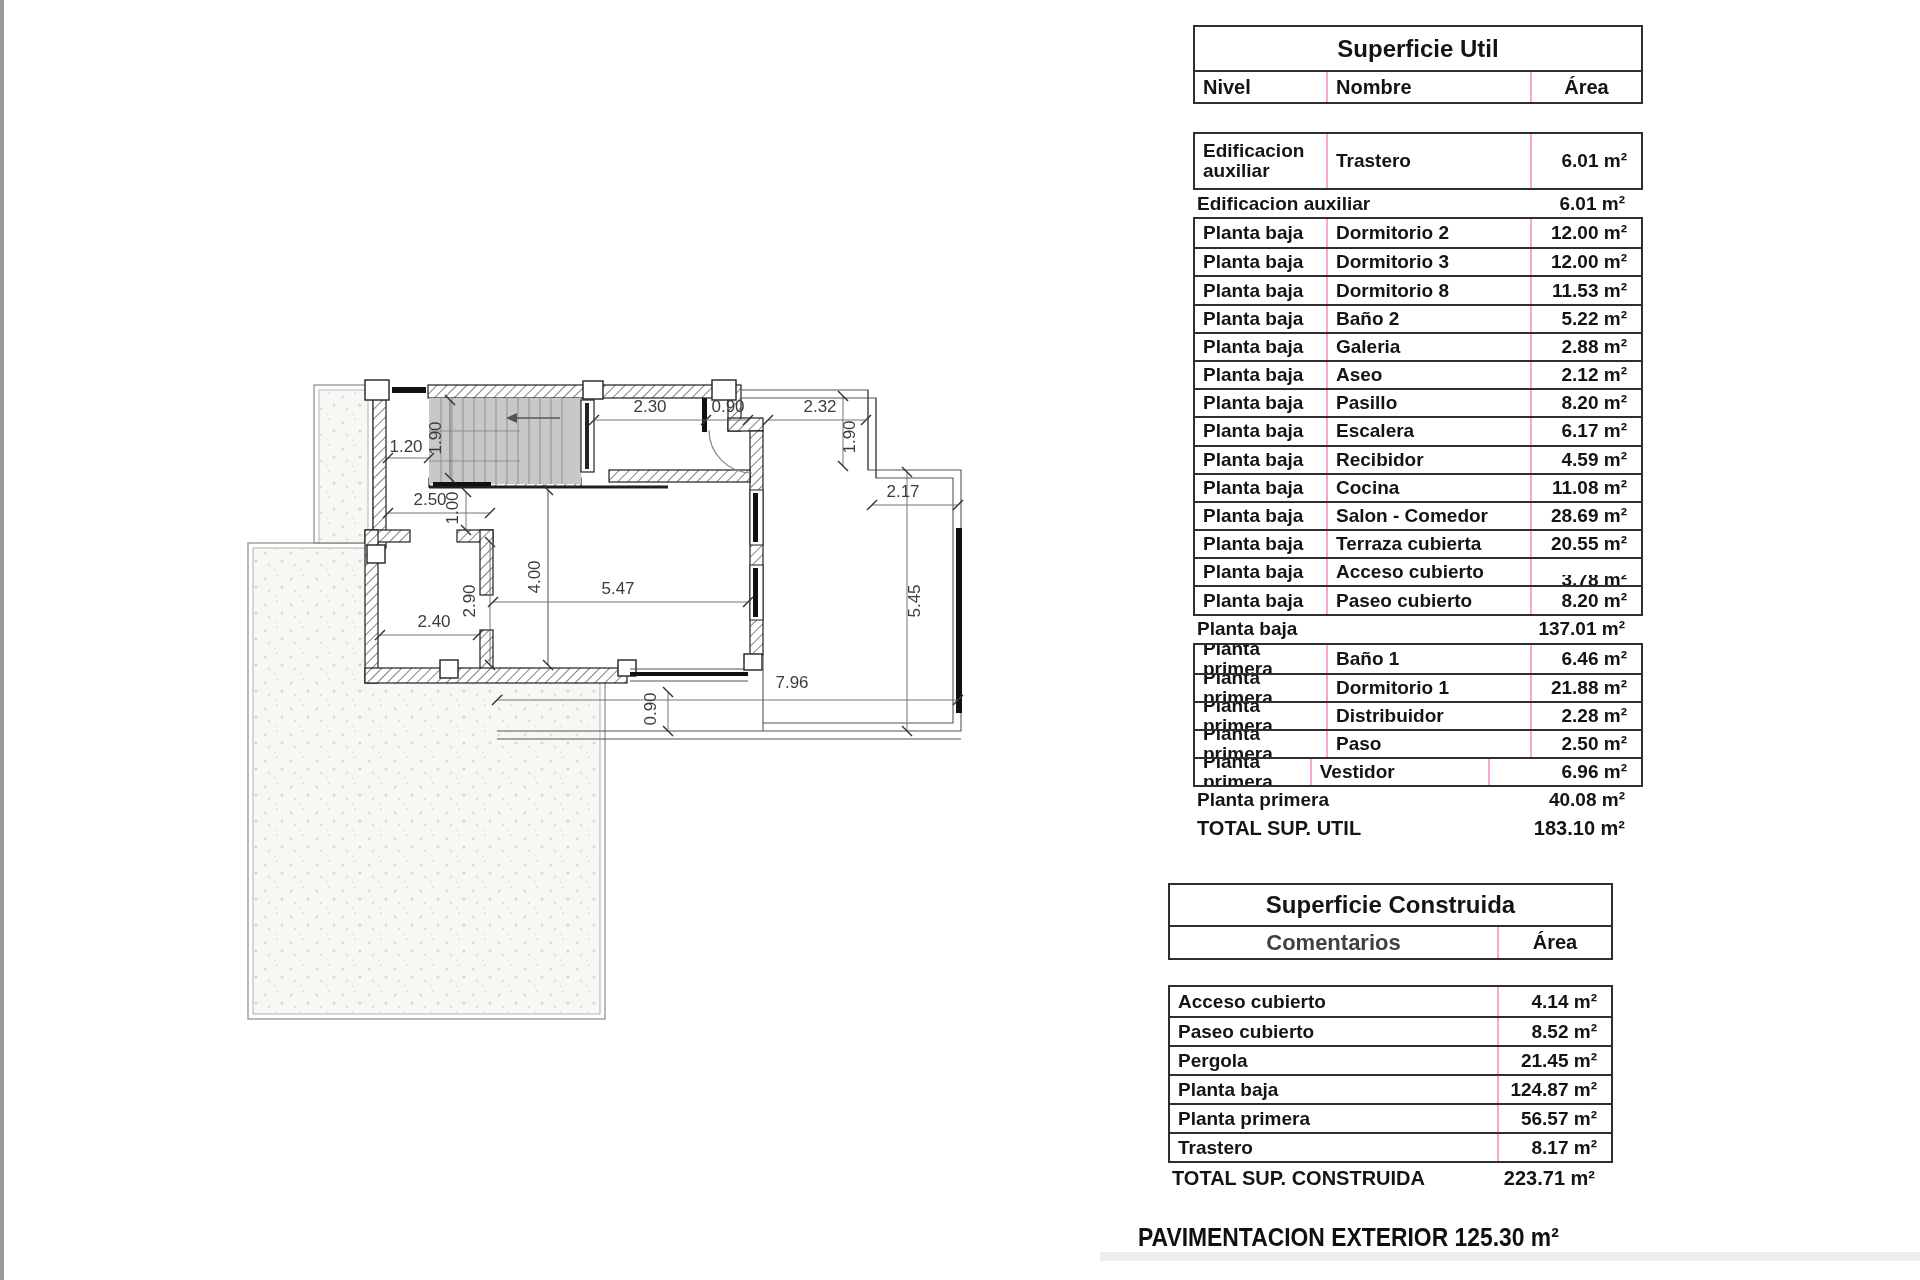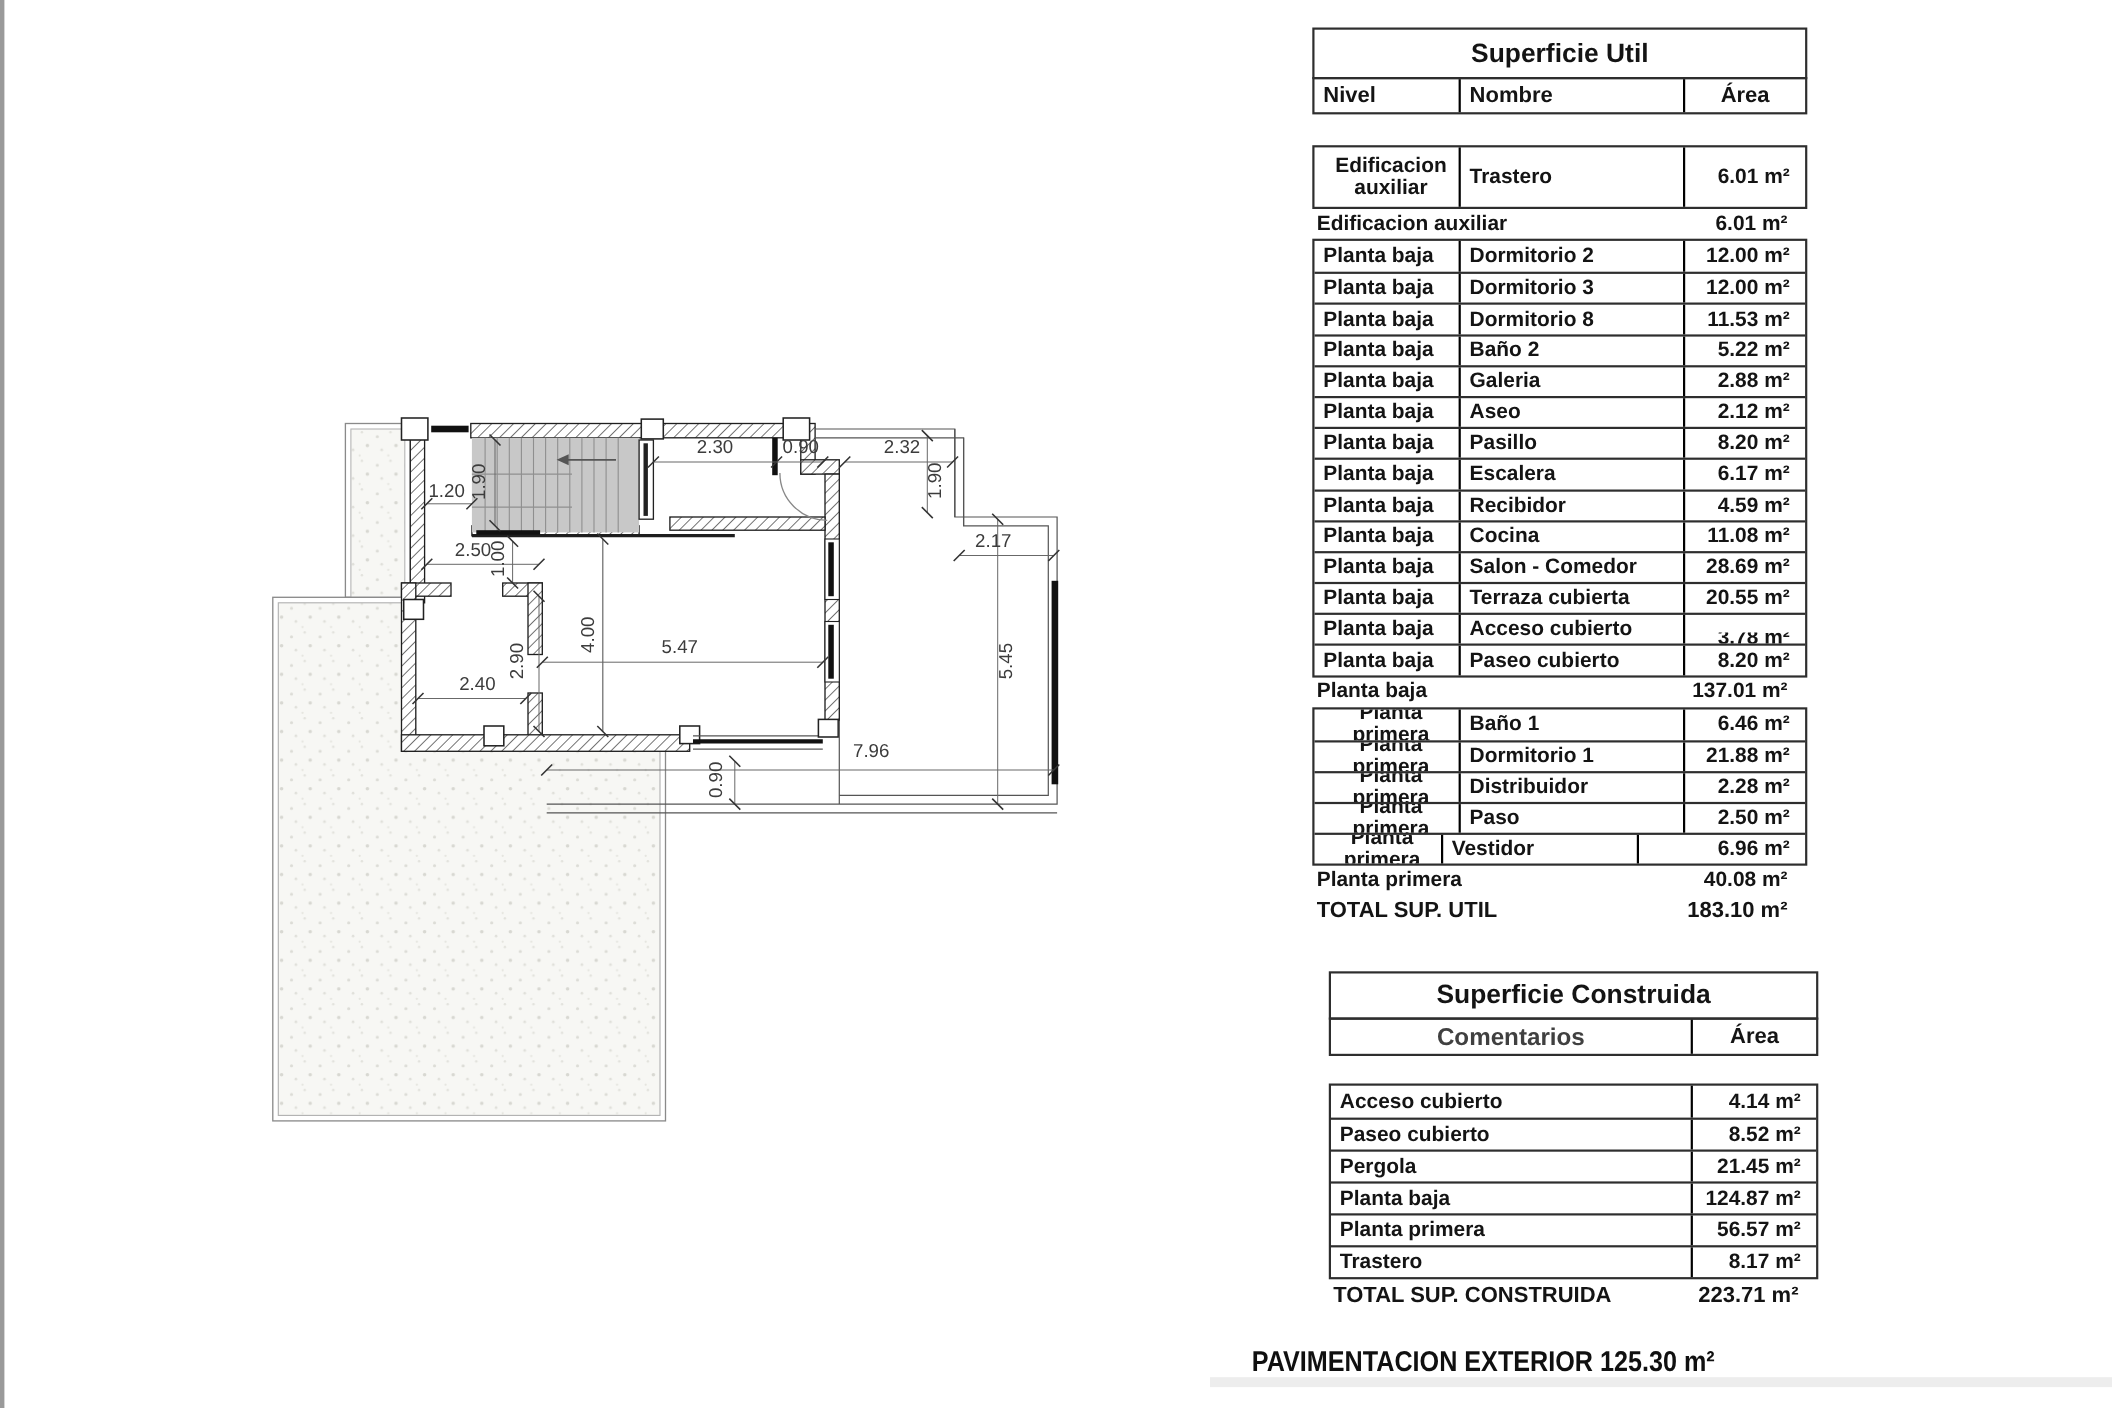--- a/index.html
+++ b/index.html
@@ -10,21 +10,21 @@
   #plan-svg{position:absolute;left:0;top:0;}
 
   
   .tbl{position:absolute;color:#141414;padding-left:48px;}
   .box{position:absolute;border:2px solid #2e2e2e;box-sizing:border-box;}
   .t-title{display:flex;align-items:center;justify-content:center;font-weight:bold;font-size:24px;}
   .hdr-row,.g-row{display:flex;box-sizing:border-box;}
   .hdr-cell,.g-cell{box-sizing:border-box;display:flex;align-items:center;font-weight:bold;font-size:19px;
     overflow:hidden;line-height:1.05;}
   .hdr-cell{font-size:20px;}
-  .c-sep{border-right:2px solid #000000;text-align:center;}
+  .c-sep{border-right:2px solid #f9a8d4;}
   .pad-l{padding-left:8px;}
   .val{justify-content:flex-end;padding-right:14px;}
   .center{justify-content:center;}
   .row-sep{border-top:2px solid #2e2e2e;}
   .sub-row{position:absolute;display:flex;justify-content:space-between;align-items:center;
     font-weight:bold;font-size:19px;box-sizing:border-box;}
   .sub-row .s-val{padding-right:18px;}
   .sub-row .s-lab{padding-left:4px;}
   .total-row{font-size:20px;}
   .reg{font-weight:bold;font-size:22px;color:#404040;}
@@ -307,21 +307,21 @@
           <div class="s-lab">Planta primera</div>
           <div class="s-val">40.08 m²</div>
         </div>
         <div class="sub-row total-row" style="left:0;top:788.8px;width:450px;height:30px;">
           <div class="s-lab">TOTAL SUP. UTIL</div>
           <div class="s-val">183.10 m²</div>
         </div>
       </div>
   </div>
 
-  <div class="tbl" id="tbl-cons" style="left:1208px;top:883px;width:521px;height:310px;">
+  <div class="tbl" id="tbl-cons" style="left:1168px;top:883px;width:521px;height:310px;">
     <div class="box t-title" style="left:0;top:0;width:445px;height:44px;">Superficie Construida</div>
     <div class="box hdr-row" style="left:0;top:42px;width:445px;height:35px;">
       <div class="hdr-cell c-sep center reg" style="width:329px;">Comentarios</div>
       <div class="hdr-cell center" style="width:112px;">Área</div>
     </div>
     <div id="t2-body">
         <div class="box" style="left:0;top:102px;width:445px;height:178px;">
           <div class="g-row" style="height:29px;">
             <div class="g-cell c-sep pad-l" style="width:329px;">Acceso cubierto</div>
             <div class="g-cell val" style="width:112px;">4.14 m²</div>

